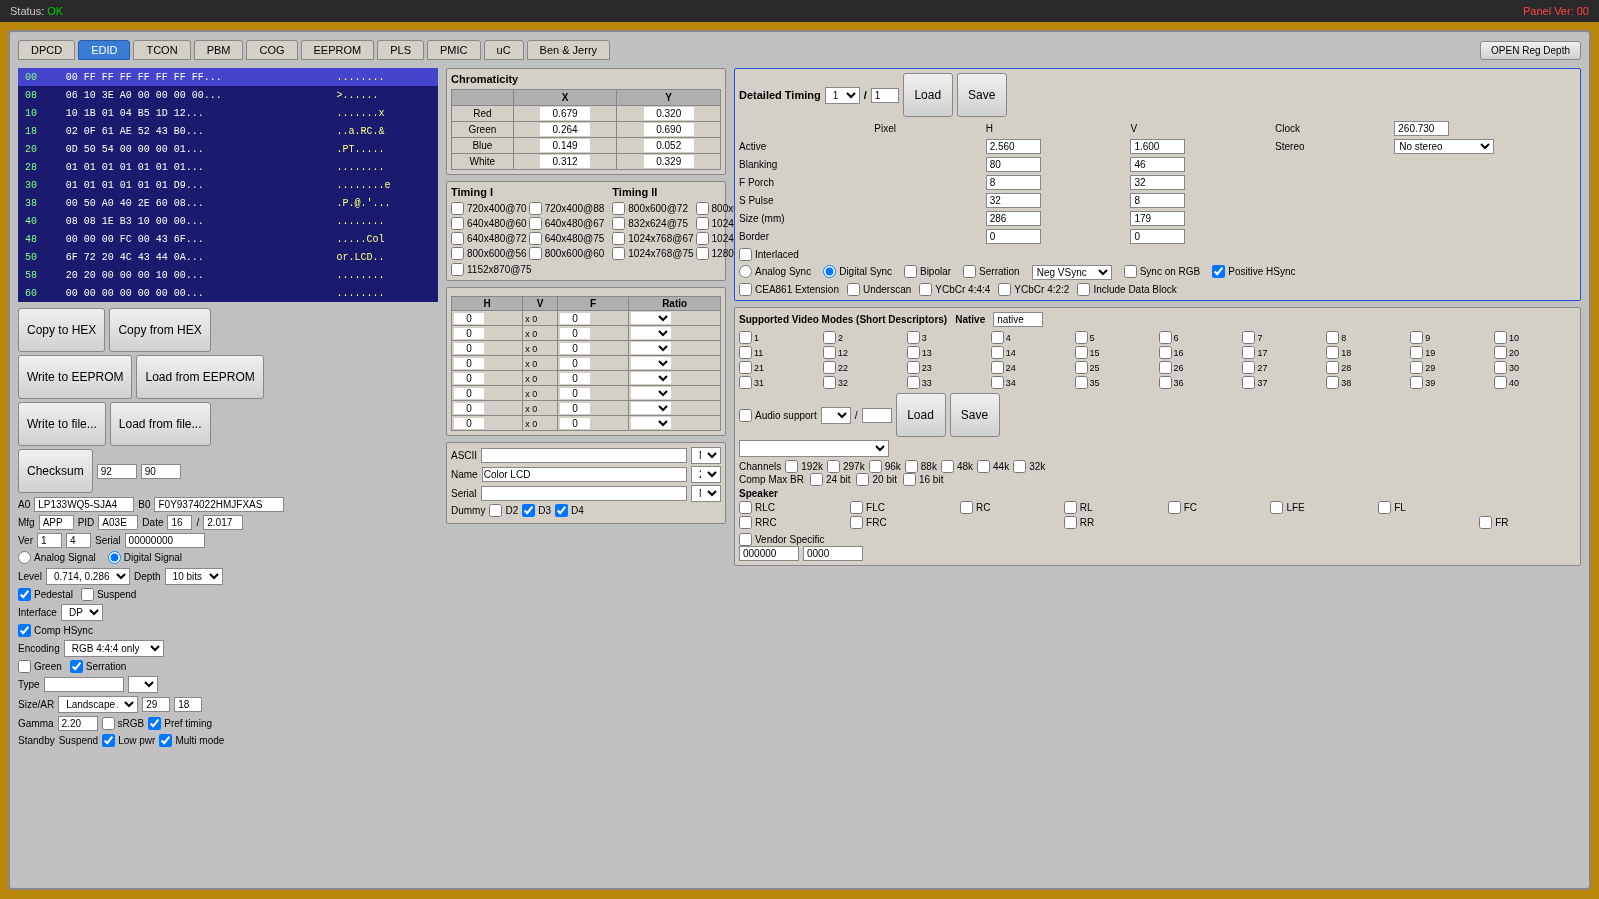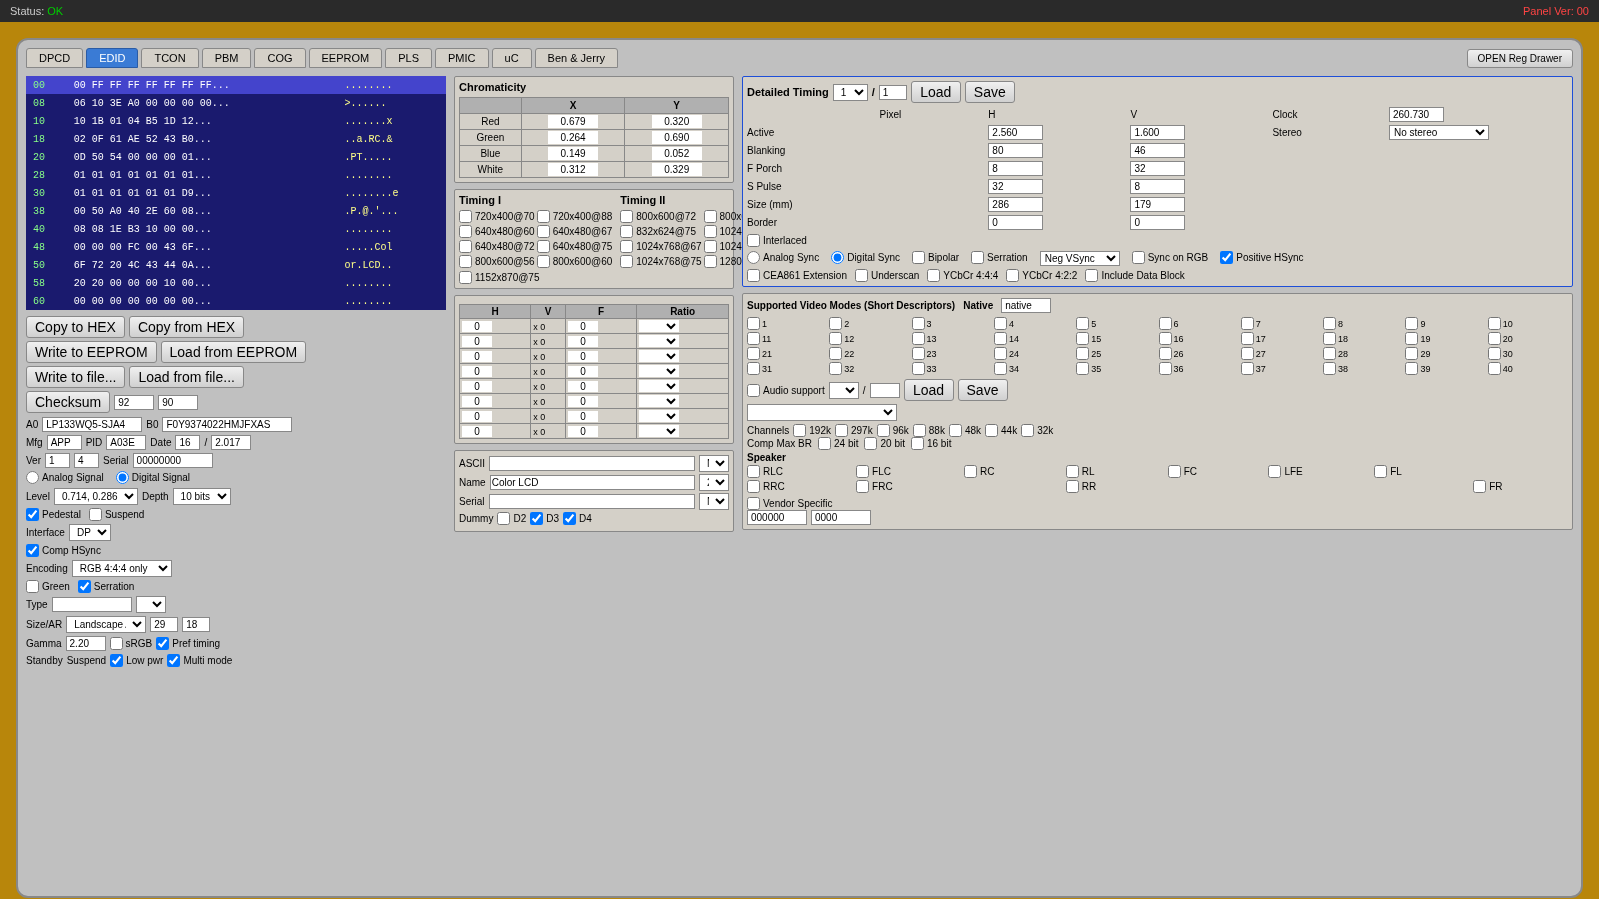--- a/index.html
+++ b/index.html
@@ -17,24 +17,24 @@
       height: 22px;
       display: flex;
       align-items: center;
       padding: 0 10px;
       color: #ccc;
       font-size: 11px;
     }
     .panel-ver { color: #ff4444; margin-left: auto; }
     .main-container {
       background: #c0c0c0;
-      margin: 16px;
+      margin: 8px;
       padding: 8px;
       border: 2px solid #888;
-      border-radius: 12px;
+      border-radius: 4px;
       min-height: 860px;
     }
     .tab-bar {
       display: flex;
       gap: 3px;
       margin-bottom: 8px;
       align-items: center;
     }
     .tab {
       padding: 3px 12px;
@@ -77,22 +77,22 @@
     .btn-row {
       display: flex;
       gap: 4px;
       margin-bottom: 3px;
       flex-wrap: wrap;
     }
     .btn {
       background: linear-gradient(to bottom, #f0f0f0, #d0d0d0);
       border: 1px solid #888;
       border-radius: 3px;
-      padding: 2px 8px;
-      font-size: 14px;
+      padding: 14px 8px;
+      font-size: 12px;
       cursor: pointer;
       min-width: 80px;
       text-align: center;
     }
     .checksum-row {
       display: flex;
       align-items: center;
       gap: 4px;
       margin-bottom: 4px;
       font-size: 10px;
@@ -421,21 +421,21 @@
     <div class="tab">DPCD</div>
     <div class="tab active">EDID</div>
     <div class="tab">TCON</div>
     <div class="tab">PBM</div>
     <div class="tab">COG</div>
     <div class="tab">EEPROM</div>
     <div class="tab">PLS</div>
     <div class="tab">PMIC</div>
     <div class="tab">uC</div>
     <div class="tab">Ben &amp; Jerry</div>
-    <button class="open-reg-btn" style="position:relative;right:auto;top:auto;margin-left:auto;">OPEN Reg Drawer</button>
+    <button class="open-reg-btn" style="position:relative;right:auto;top:auto;margin-left:auto;">OPEN Reg Depth</button>
   </div>
 
   <div class="content-area">
 
     <div class="hex-panel">
       <table class="hex-table">
         <tbody>
           <tr class="selected">
             <td class="addr">00</td>
             <td class="hex-data">00 FF FF FF FF FF FF FF...</td>

